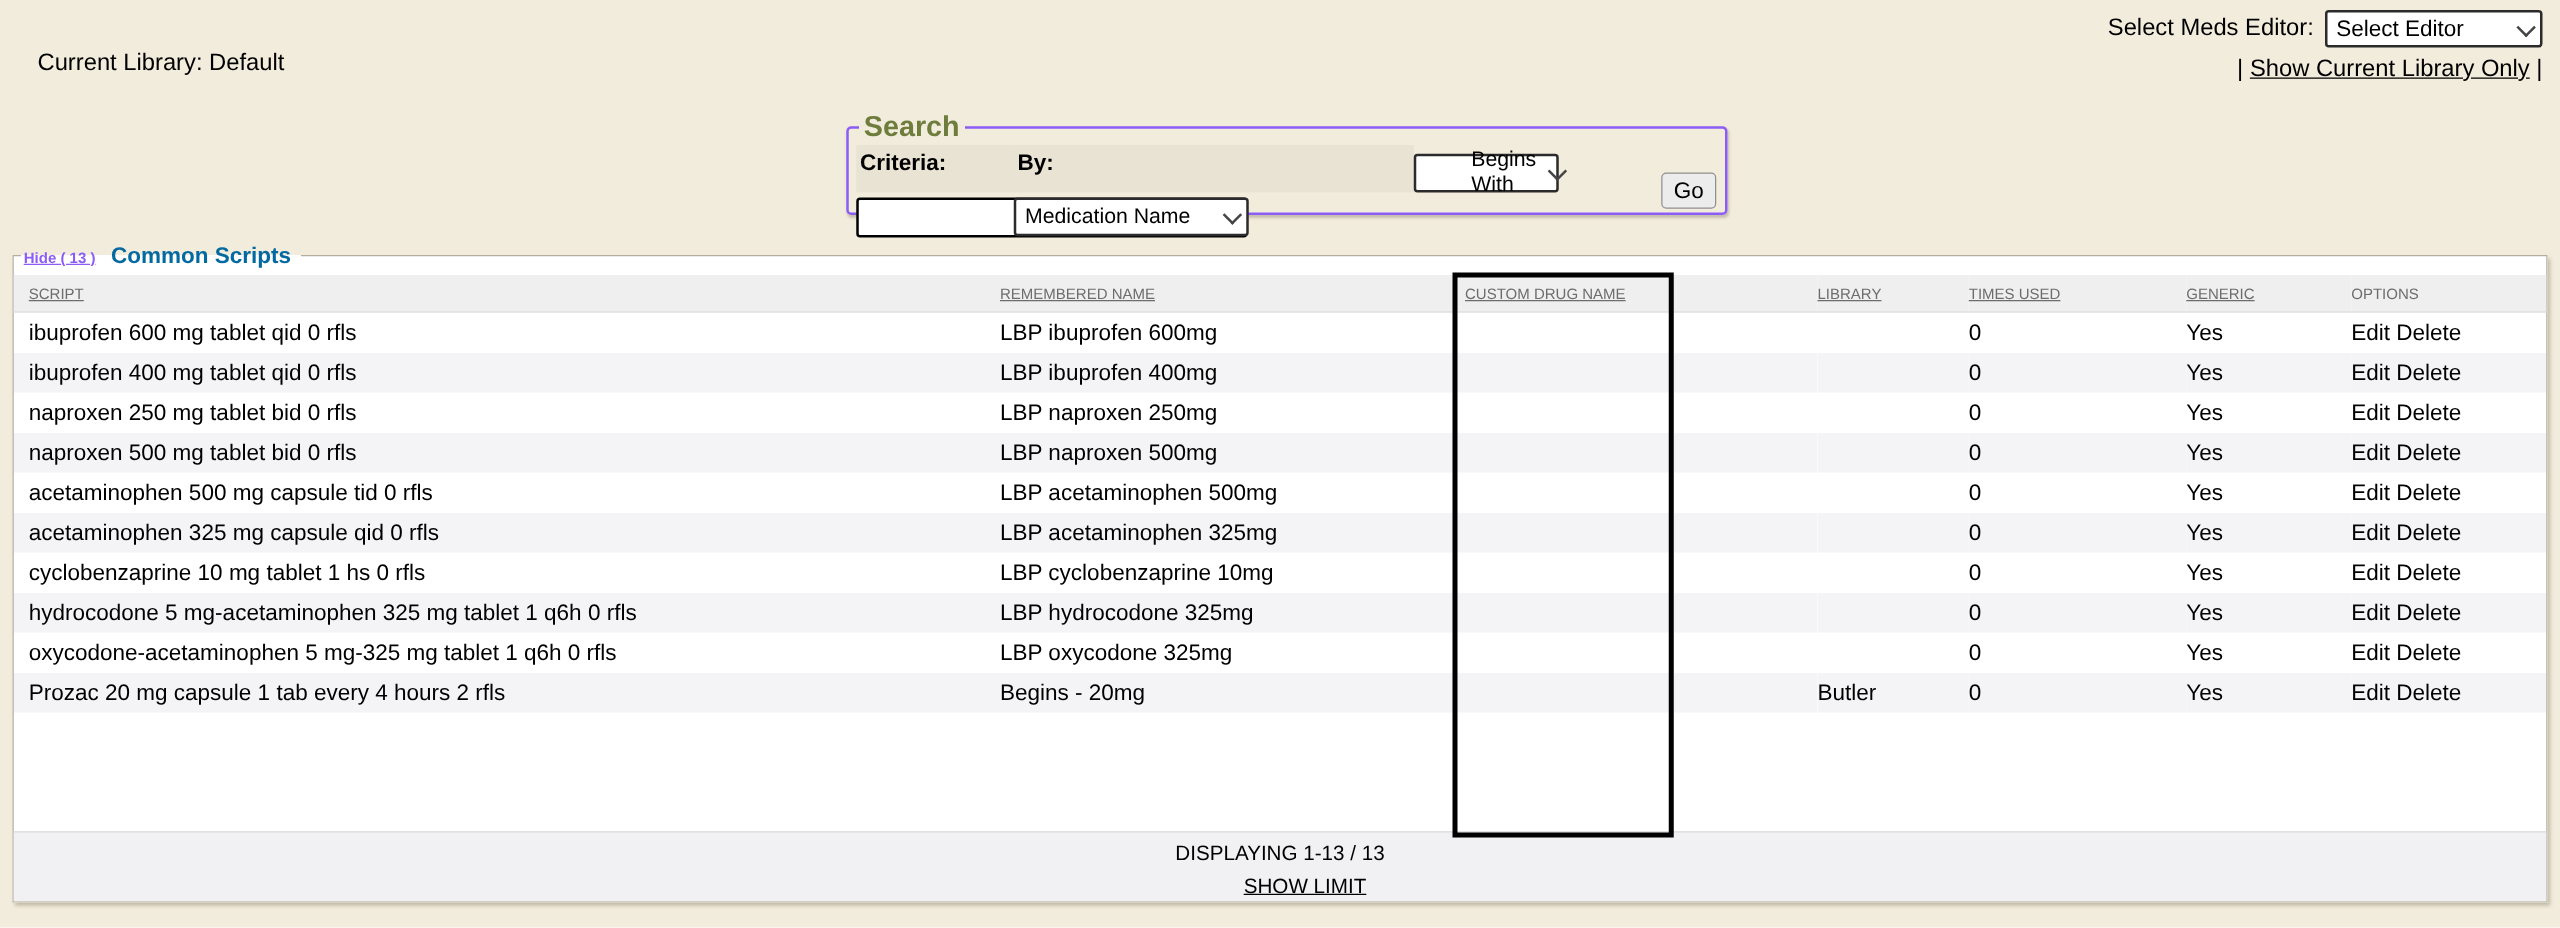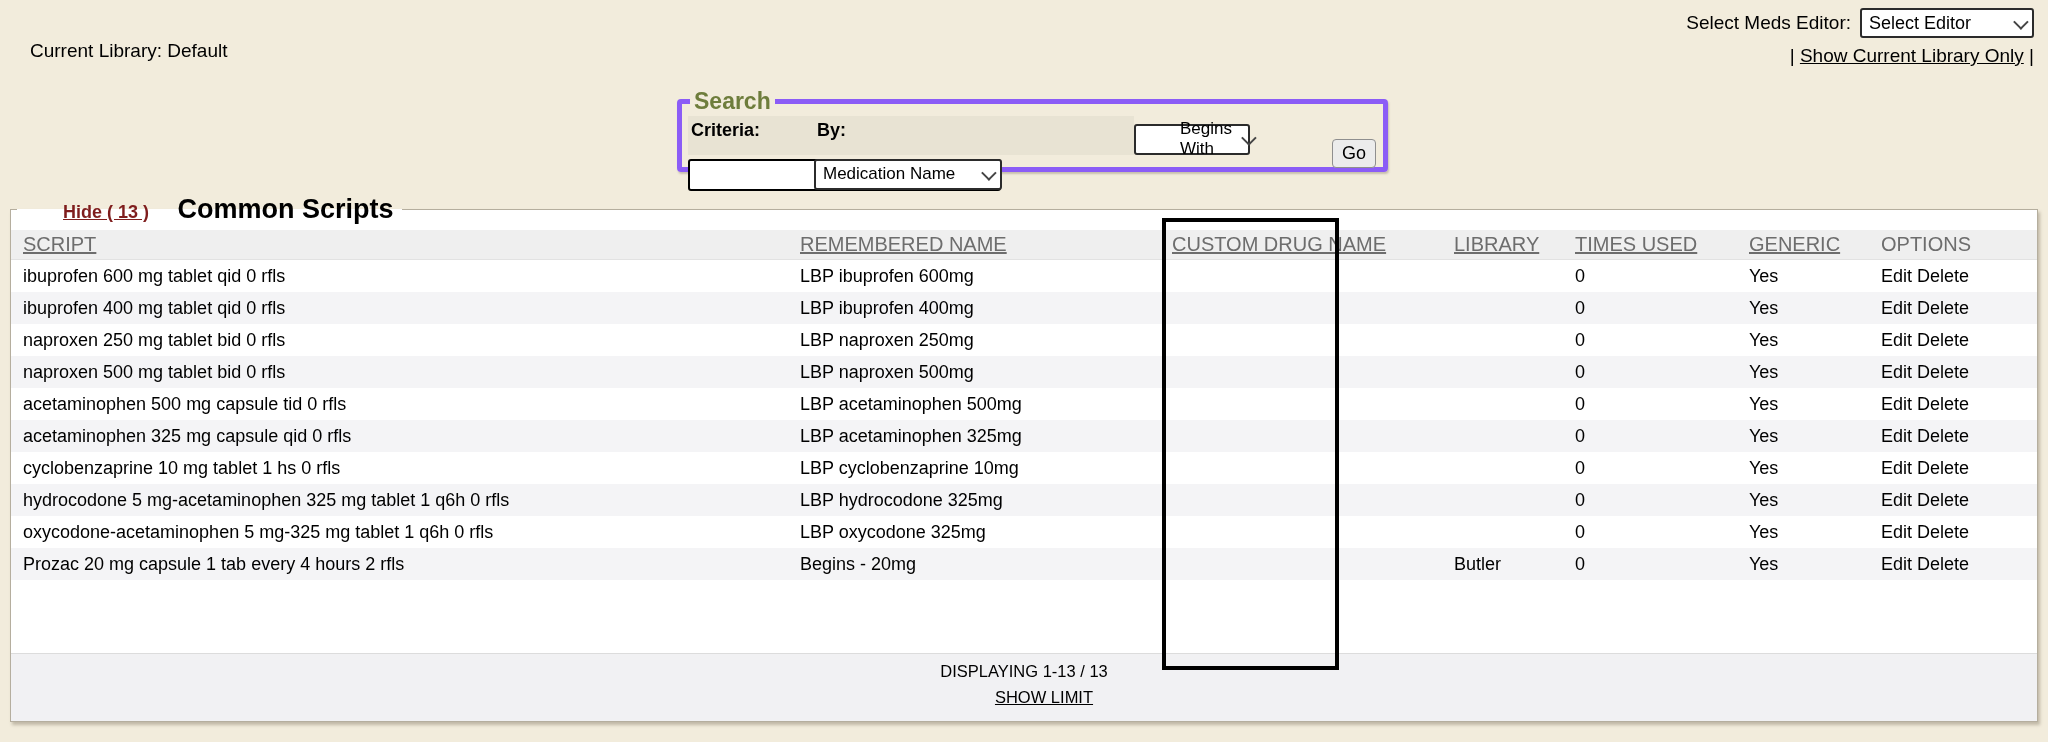--- a/index.html
+++ b/index.html
@@ -22,21 +22,21 @@
   .chev{width:9px;height:9px;border-right:2px solid #444;border-bottom:2px solid #444;
     transform:rotate(45deg) translateY(-2px);flex:none;margin-left:10px;}
   .meds-select{width:174px;}
   .show-lib{margin-top:7px;text-align:right;font-size:19px;}
   .show-lib a{text-decoration:underline;}
 
   
   fieldset{margin:0;}
   .search-fs{
     position:absolute;left:677px;top:88px;width:697px;height:84px;box-sizing:border-box;
-    border:5px solid #8b5cf6;border-radius:4px;box-shadow:1px 2px 2px rgba(120,110,90,0.35);
+    border:2px solid #8b5cf6;border-radius:4px;box-shadow:1px 2px 2px rgba(120,110,90,0.35);
     padding:1px 6px 6px;
   }
   .search-fs legend{color:#6e7d3c;font-weight:bold;font-size:23px;padding:0 4px;margin-left:2px;}
   .search-grid{display:grid;grid-template-columns:126px 320px 198px 1fr;}
   .sg-label{background:#e8e3d3;font-weight:bold;font-size:18px;padding:4px 0 4px 3px;}
   .sg-ctl{padding-top:4px;}
   .crit-select{width:116px;font-size:17px;height:31px;padding-left:44px;}
   .by-select{width:188px;font-size:17px;height:31px;}
   .search-input{
     width:313px;height:32px;box-sizing:border-box;border:2.5px solid #000;border-radius:3px;
@@ -46,34 +46,34 @@
   .go-btn{font-size:18px;padding:3px 9px;background:#ececec;border:1px solid #8f8f8f;border-radius:4px;cursor:pointer;
     font-family:"Liberation Sans",sans-serif;}
 
   
   .scripts-fs{
     position:absolute;left:10px;top:194px;width:2028px;height:528px;box-sizing:border-box;
     background:#fff;border:1px solid #b5ae9e;box-shadow:2px 3px 3px rgba(120,110,90,0.4);
     padding:0;
   }
   .scripts-fs legend{margin-left:6px;padding:0 8px 0 2px;white-space:nowrap;}
-  .hide-link{color:#7f1d1d;font-weight:bold;font-size:18px;text-decoration:underline;margin-left:44px;}
-  .scripts-title{color:#000000;font-weight:bold;font-size:27px;margin-left:24px;}
+  .hide-link{color:#8b5cf6;font-weight:bold;font-size:12px;text-decoration:underline;}
+  .scripts-title{color:#0369a1;font-weight:bold;font-size:18px;margin-left:8px;}
 
   table{width:100%;border-collapse:collapse;table-layout:fixed;margin-top:5px;}
-  th{background:#efefef;color:#6d6d6d;font-weight:normal;font-size:20px;text-align:left;
+  th{background:#efefef;color:#6d6d6d;font-weight:normal;font-size:12px;text-align:left;
      height:29px;padding:0;border-bottom:1px solid #e2e2e2;}
   .hdr-link{text-decoration:underline;cursor:pointer;}
   td{height:32px;padding:0;font-size:18px;white-space:nowrap;overflow:hidden;}
   .c1{padding-left:12px;}
   tbody tr:nth-child(even) td{background:#f4f4f6;}
   .opt-link{cursor:pointer;}
 
   .scripts-footer{
-    position:absolute;left:0;right:0;bottom:0;height:68px;background:#f1f1f3;
+    position:absolute;left:0;right:0;bottom:0;height:56px;background:#f1f1f3;
     border-top:1px solid #dcdcdc;text-align:center;padding-top:8px;box-sizing:border-box;
     font-size:16.5px;
   }
   .show-limit{display:inline-block;margin-top:7px;text-decoration:underline;margin-left:40px;}
 
   
   .highlight-box{
     position:absolute;left:1162px;top:218px;width:177px;height:452px;
     border:4px solid #000;box-sizing:border-box;z-index:6;pointer-events:none;
   }

